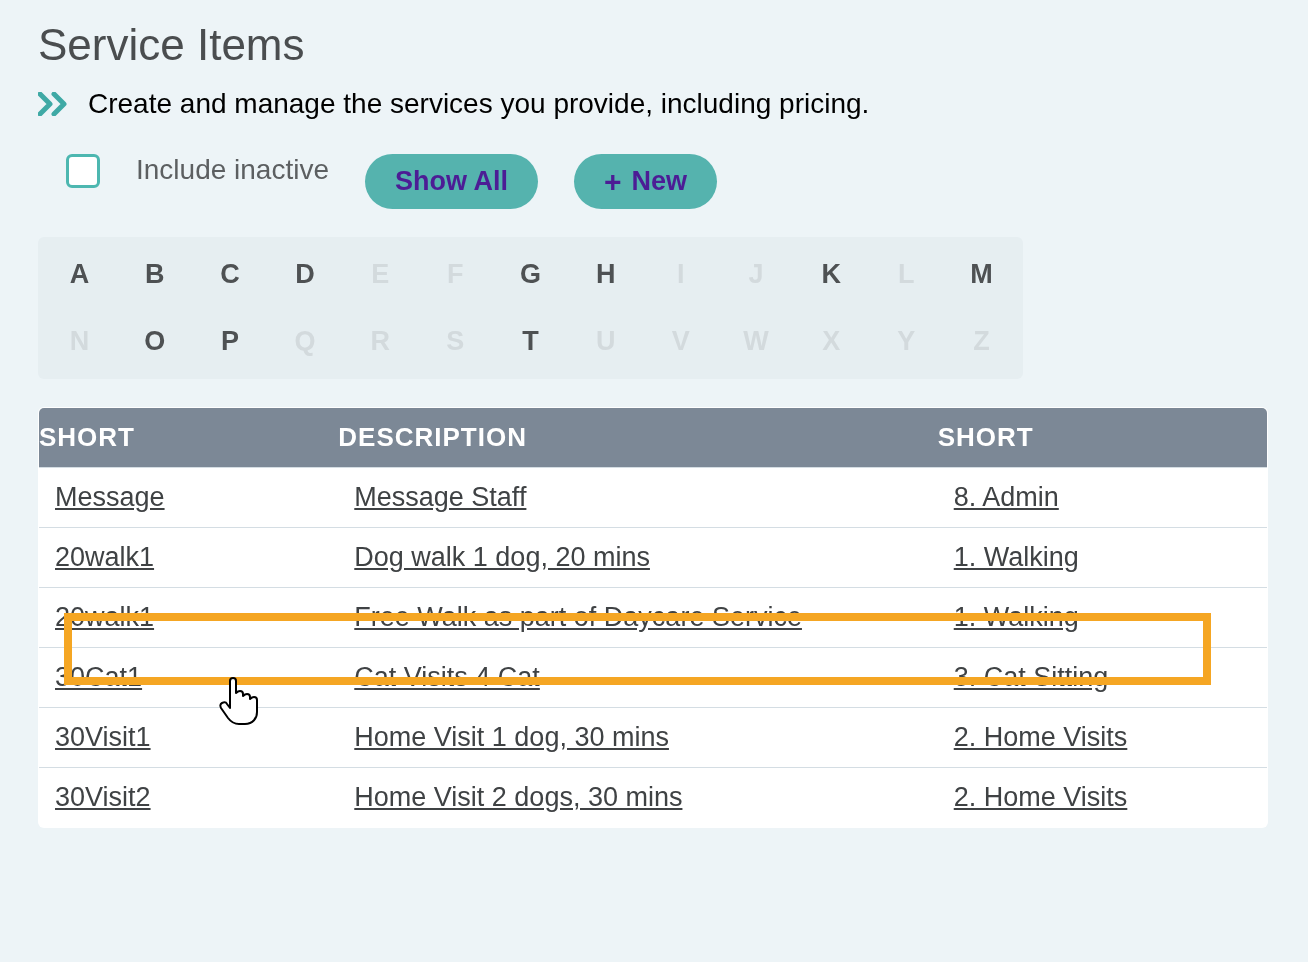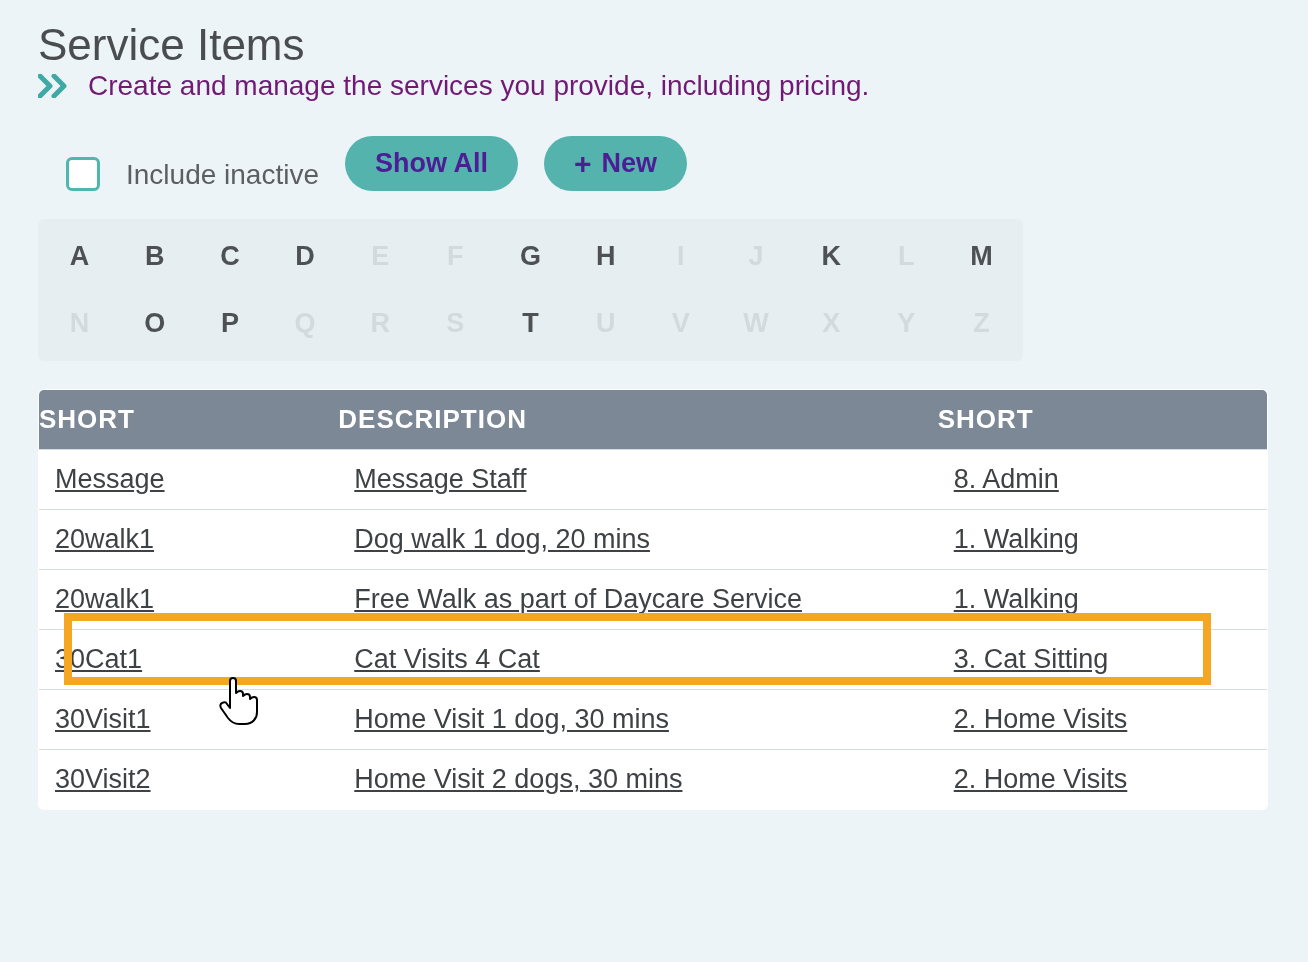--- a/index.html
+++ b/index.html
@@ -7,43 +7,44 @@
   body {
     background: #edf4f7;
     font-family: -apple-system, "Segoe UI", "Helvetica Neue", Arial, sans-serif;
     color: #3a3d40;
     padding: 20px 38px;
   }
   .page-title {
     font-size: 44px;
     font-weight: 400;
     color: #4a4d4f;
+    margin-bottom: 18px;
   }
   .subtitle-row {
     display: flex;
     align-items: center;
     gap: 14px;
     margin-bottom: 34px;
   }
   .double-chevron {
     color: #3fa9a5;
     font-size: 28px;
     font-weight: 700;
     letter-spacing: -8px;
     display: flex;
   }
   .double-chevron svg { display: block; }
   .subtitle-text {
     font-size: 28px;
-    color: #701a75;
+    color: #000000;
   }
   .controls-row {
     display: flex;
-    align-items: flex-end;
-    gap: 26px;
+    align-items: flex-start;
+    gap: 36px;
     margin-bottom: 28px;
     padding-left: 28px;
   }
   .checkbox {
     width: 34px;
     height: 34px;
     border: 3px solid #4db7b0;
     border-radius: 6px;
     background: #fff;
     cursor: pointer;

